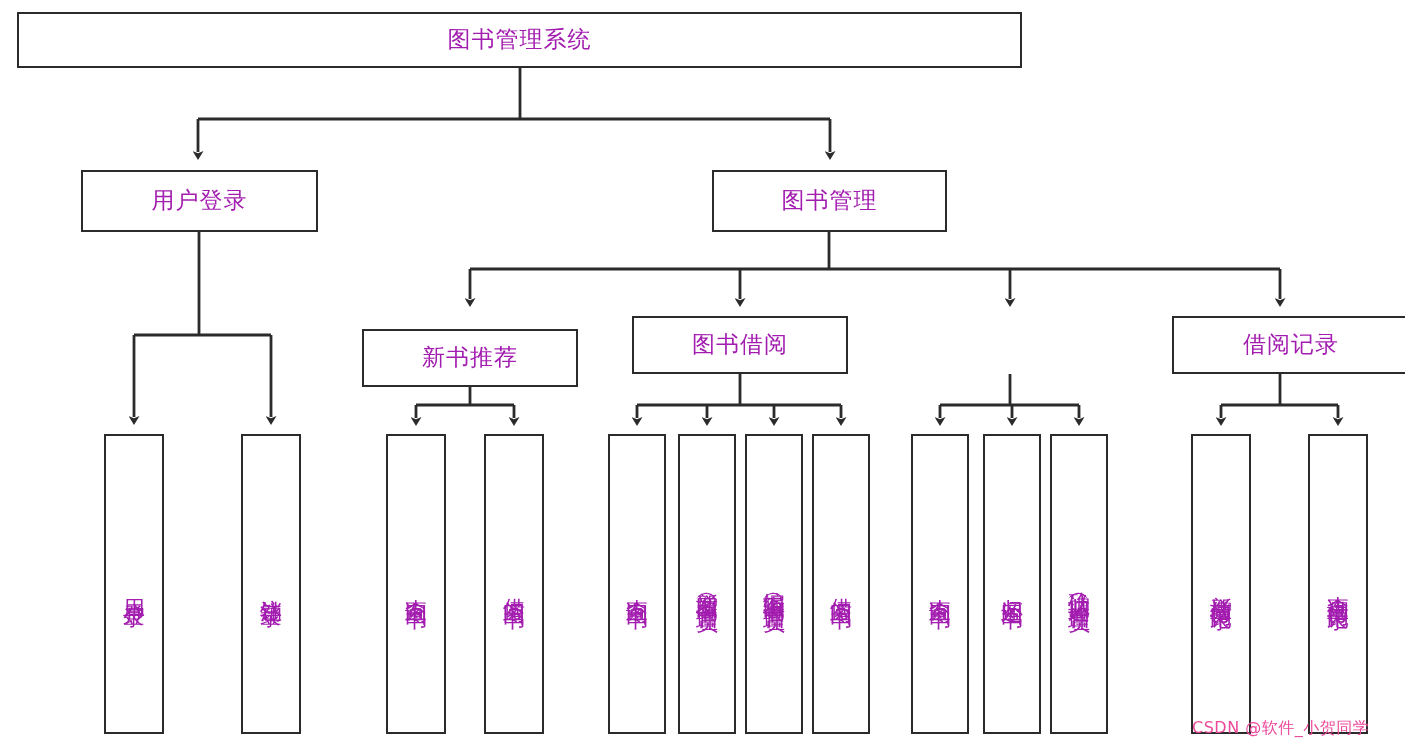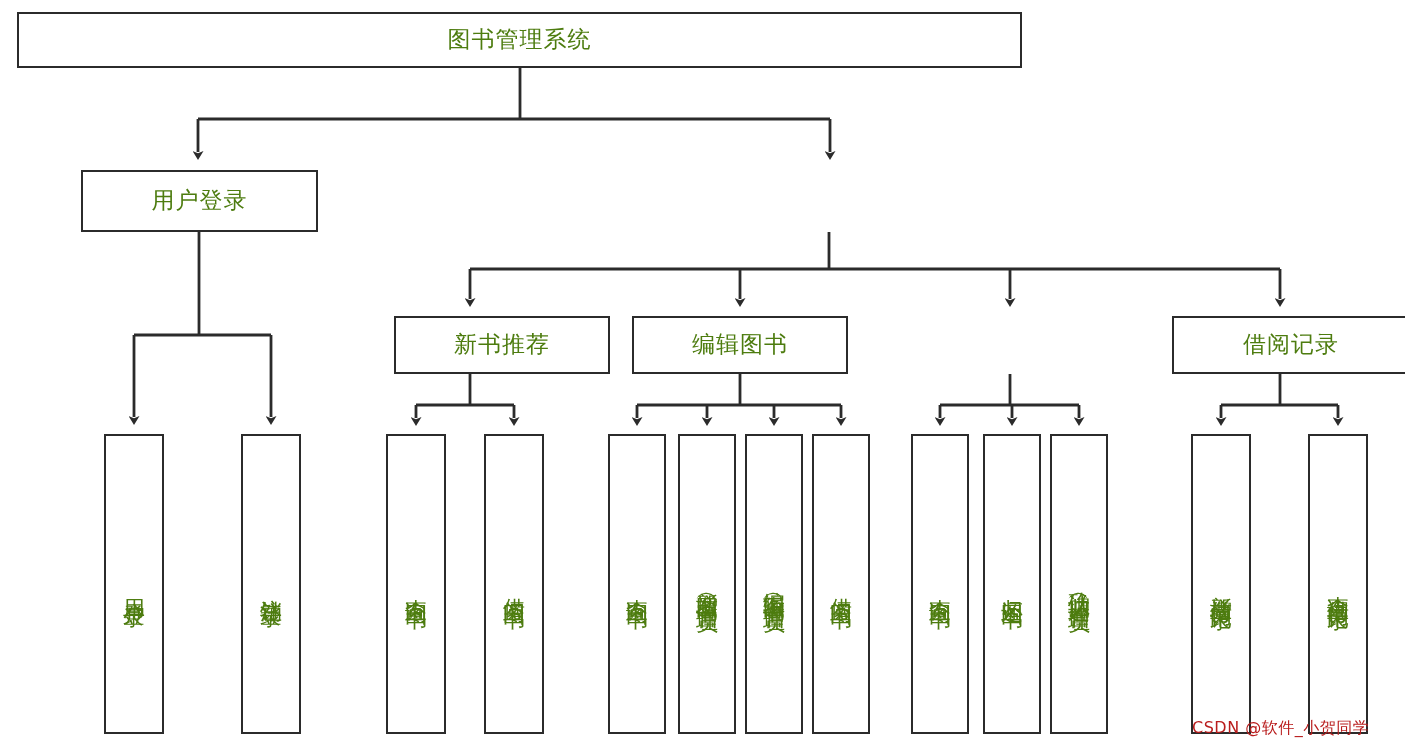--- a/index.html
+++ b/index.html
@@ -25,21 +25,21 @@
     height: 747px;
   }
   .node {
     position: absolute;
     box-sizing: border-box;
     background: #ffffff;
     border: 2.5px solid #2b2b2b;
     display: flex;
     align-items: center;
     justify-content: center;
-    color: #4d7c0f;
+    color: #a21caf;
   }
   .node.horiz {
     font-size: 23px;
     letter-spacing: 1px;
     line-height: 1.2;
   }
   .node.vert {
     writing-mode: vertical-rl;
     text-orientation: upright;
     font-size: 22px;
@@ -50,21 +50,21 @@
     text-align: center;
   }
   .node.vert .vlabel {
     writing-mode: vertical-rl;
     text-orientation: upright;
     display: block;
   }
   .watermark {
     position: absolute;
     font-size: 16px;
-    color: #b91c1c;
+    color: #ec4899;
     white-space: nowrap;
     letter-spacing: 0.5px;
   }
 </style>
 </head>
 <body>
 
 <div id="canvas">
 
   <svg id="edges" viewBox="0 0 1405 747" xmlns="http://www.w3.org/2000/svg">
@@ -117,26 +117,29 @@
     </g>
   </svg>
 
   <div class="node horiz" id="node-root" style="left: 17px; top: 12px; width: 1005px; height: 56px;">
     <span>图书管理系统</span>
   </div>
 
   <div class="node horiz" id="node-l2-0" style="left: 81px; top: 170px; width: 237px; height: 62px;">
     <span>用户登录</span>
   </div>
+  <div class="node horiz" id="node-l2-1" style="left: 712px; top: 170px; width: 235px; height: 62px;">
+    <span>图书管理</span>
+  </div>
 
-  <div class="node horiz" id="node-l3-0" style="left: 362px; top: 316px; width: 216px; height: 58px; margin-left: 32px;">
+  <div class="node horiz" id="node-l3-0" style="left: 362px; top: 329px; width: 216px; height: 58px;">
     <span>新书推荐</span>
   </div>
   <div class="node horiz" id="node-l3-1" style="left: 632px; top: 316px; width: 216px; height: 58px;">
-    <span>编辑图书</span>
+    <span>图书借阅</span>
   </div>
   <div class="node horiz" id="node-l3-3" style="left: 1172px; top: 316px; width: 238px; height: 58px;">
     <span>借阅记录</span>
   </div>
 
   <div class="node vert" id="node-leaf-0" style="left: 104px; top: 434px; width: 60px; height: 300px;">
     <span class="vlabel">用户登录</span>
   </div>
   <div class="node vert" id="node-leaf-1" style="left: 241px; top: 434px; width: 60px; height: 300px;">
     <span class="vlabel">注销登录</span>

